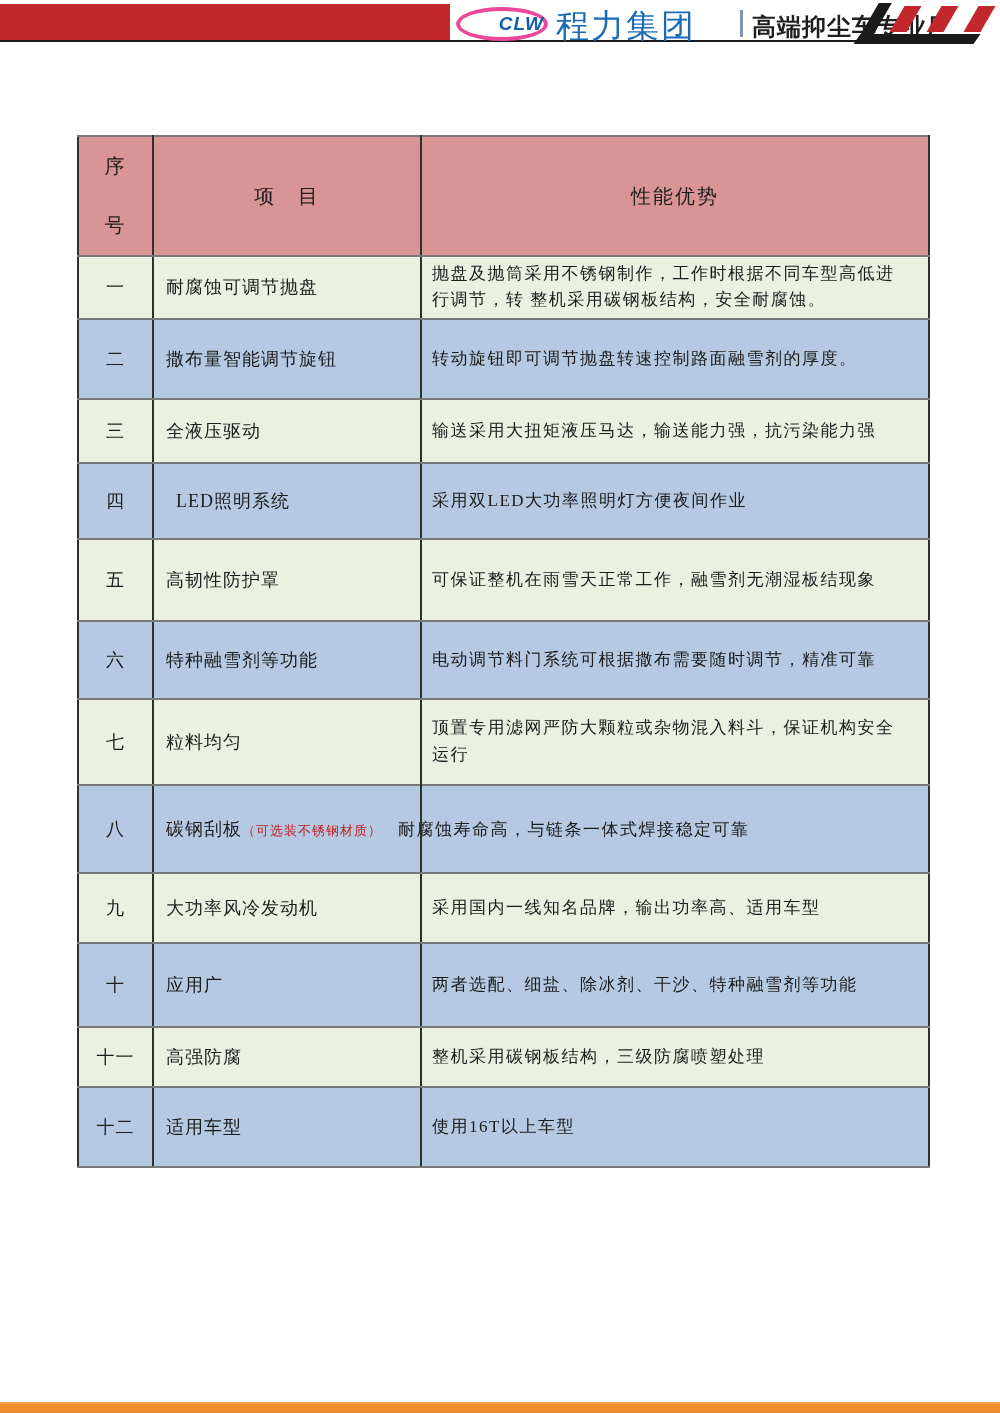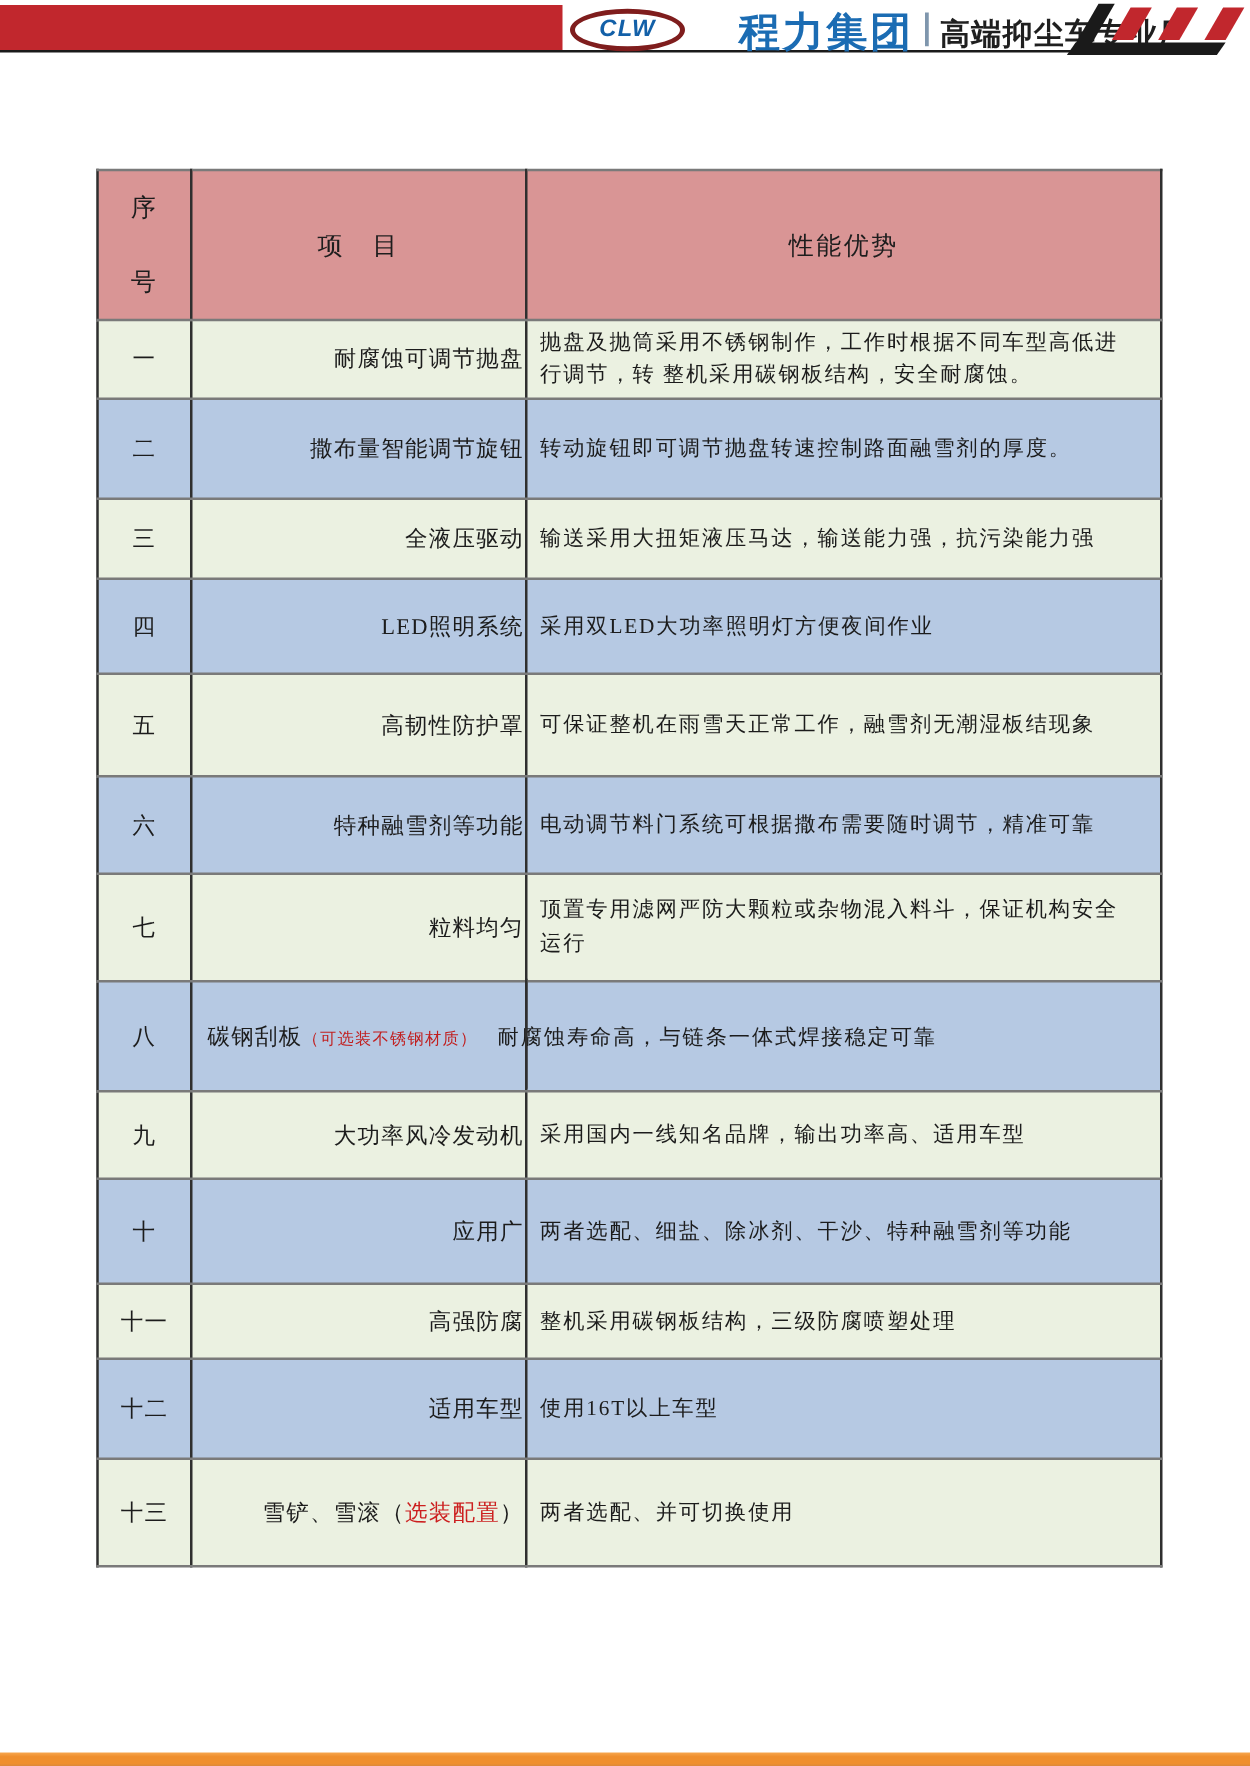--- a/index.html
+++ b/index.html
@@ -11,25 +11,25 @@
     font-family:"Liberation Serif","DejaVu Serif",serif;
     color:#1c1c1c;
   }
 
   
   .red-band{position:absolute;left:0;top:4px;width:450px;height:36px;background:#c1272d;}
   .header-underline{position:absolute;left:0;top:40px;width:876px;height:2px;background:#1a1a1a;}
   .logo-row{position:absolute;left:454px;top:0;height:46px;font-family:"Liberation Sans","DejaVu Sans",sans-serif;}
   .clw-oval{
     position:absolute;left:2px;top:7px;width:84px;height:26px;
-    border:4px solid #7f1d1d;border-radius:50%;
-    background:#ffffff;display:flex;align-items:center;justify-content:center;
+    border:4px solid #ec4899;border-radius:50%;
+    background:#ffffff;display:flex;align-items:center;justify-content:flex-end;
   }
   .clw-oval span{font-weight:bold;font-style:italic;font-size:19px;letter-spacing:1px;color:#1360a8;}
-  .brand{position:absolute;left:102px;top:4px;font-size:33px;font-weight:bold;color:#1b6cb3;letter-spacing:2px;white-space:nowrap;margin-left:35px;}
+  .brand{position:absolute;left:102px;top:4px;font-size:33px;font-weight:normal;color:#1b6cb3;letter-spacing:2px;white-space:nowrap;}
   .logo-divider{position:absolute;left:286px;top:10px;width:3px;height:27px;background:#7f96ad;}
   .tagline{position:absolute;left:298px;top:11px;font-size:24px;font-weight:bold;color:#1f1f1f;letter-spacing:1px;white-space:nowrap;}
   .swoosh{position:absolute;left:845px;top:3px;width:140px;height:42px;}
   .swoosh .diag{position:absolute;left:24px;top:0;width:13px;height:34px;background:#1a1a1a;transform:skewX(-30deg);}
   .swoosh .bar{position:absolute;left:12px;top:31px;width:120px;height:10px;background:#1a1a1a;transform:skewX(-35deg);}
   .swoosh .stripe{position:absolute;top:3px;width:17px;height:26px;background:#c1272d;transform:skewX(-30deg);}
   .swoosh .s1{left:52px;} .swoosh .s2{left:89px;} .swoosh .s3{left:126px;}
 
   
   .section-title{position:absolute;left:78px;top:72px;font-size:24px;color:#111;}
@@ -50,21 +50,21 @@
     vertical-align:middle;
     font-weight:normal;
     overflow:visible;
   }
   tr.hdr{height:120px;background:#d99595;}
   tr.hdr th{font-size:20px;color:#1d1d1d;letter-spacing:2px;}
   .hdr-seq{display:flex;flex-direction:column;justify-content:space-between;height:86px;align-items:center;padding:0;}
   tr.g{background:#ebf1e1;}
   tr.b{background:#b6c9e3;}
   td.num{text-align:center;font-size:18px;letter-spacing:1px;}
-  td.item{padding-left:12px;font-size:18px;letter-spacing:1px;text-align:right;}
+  td.item{padding-left:12px;font-size:18px;letter-spacing:1px;}
   td.adv{padding:4px 24px 4px 10px;font-size:17px;line-height:1.55;letter-spacing:1.5px;}
   .red-note{color:#c11f1f;font-size:13px;}
   .red-inline{color:#cc1f1f;}
   .ovf-wrap{white-space:nowrap;position:relative;z-index:4;display:inline-block;}
   .ovf-adv{font-size:17px;margin-left:16px;letter-spacing:1.5px;}
   .row8-colline{position:absolute;left:420px;top:783px;width:2px;height:88px;background:#2f2f2f;z-index:6;}
 
   
   .orange-bar{
     position:absolute;left:0;top:1402px;width:1000px;height:11px;
@@ -168,27 +168,20 @@
     <tr class="g" style="height:60px">
       <td class="num">十一</td>
       <td class="item">高强防腐</td>
       <td class="adv">整机采用碳钢板结构，三级防腐喷塑处理</td>
     </tr>
     <tr class="b" style="height:80px">
       <td class="num">十二</td>
       <td class="item">适用车型</td>
       <td class="adv">使用16T以上车型</td>
     </tr>
-    <tr class="g" style="height:86px">
-      <td class="num">十三</td>
-      <td class="item">
-        <span>雪铲、雪滚（</span><span class="red-inline">选装配置</span><span>）</span>
-      </td>
-      <td class="adv">两者选配、并可切换使用</td>
-    </tr>
   </tbody>
     </table>
 
   <div class="row8-colline"></div>
 
   <div class="orange-bar"></div>
 
 </div>
 
 </body></html>

